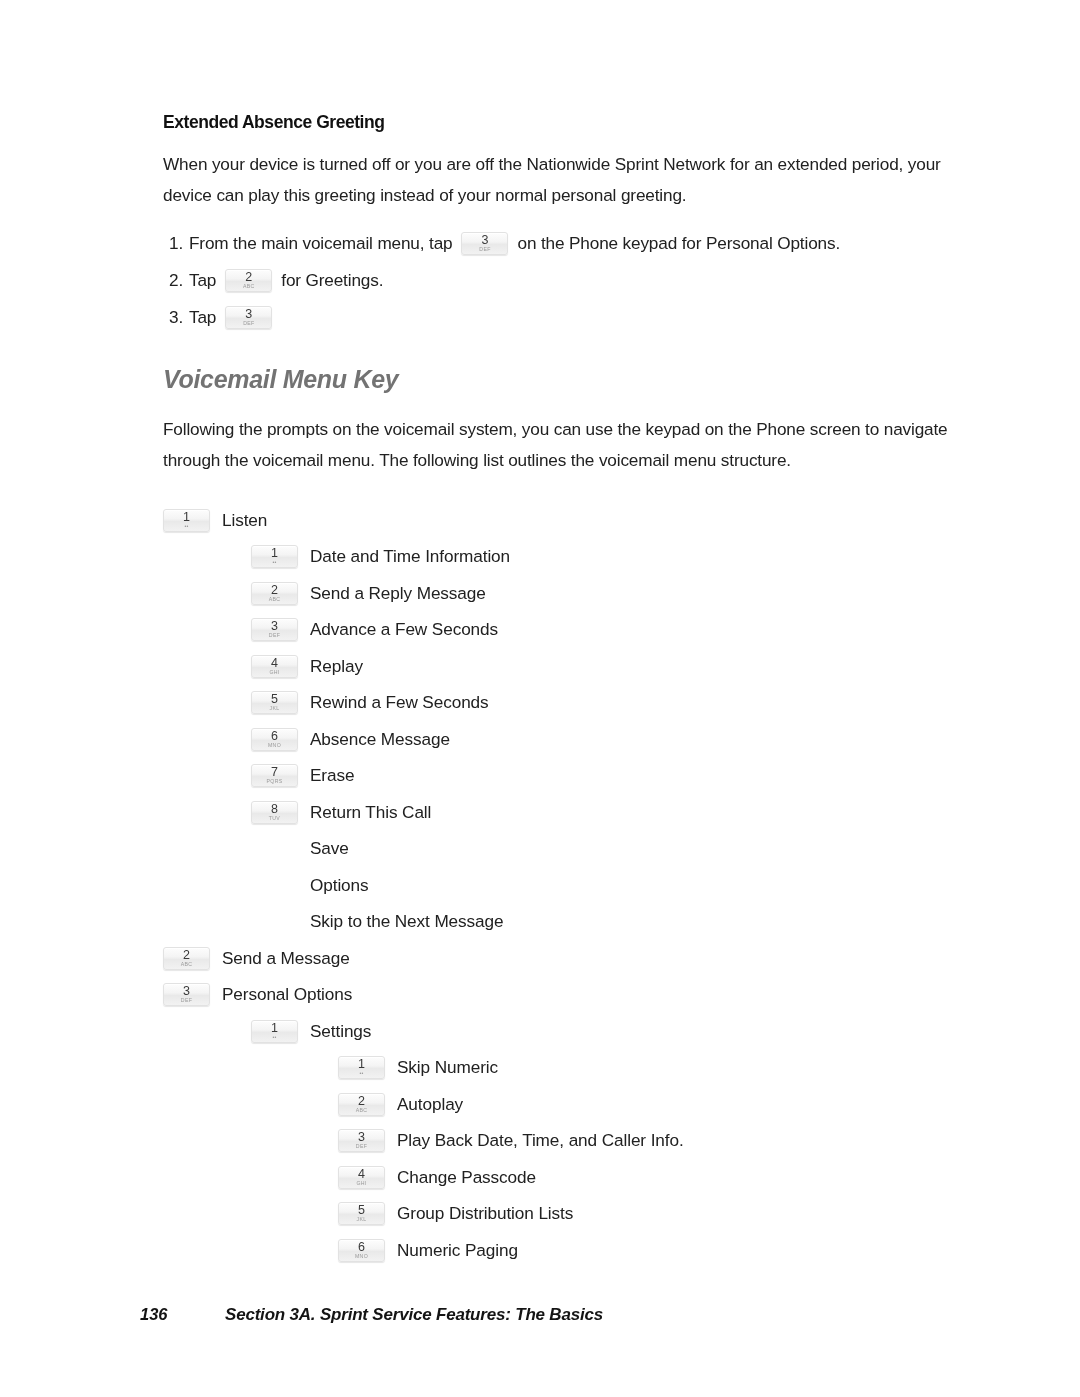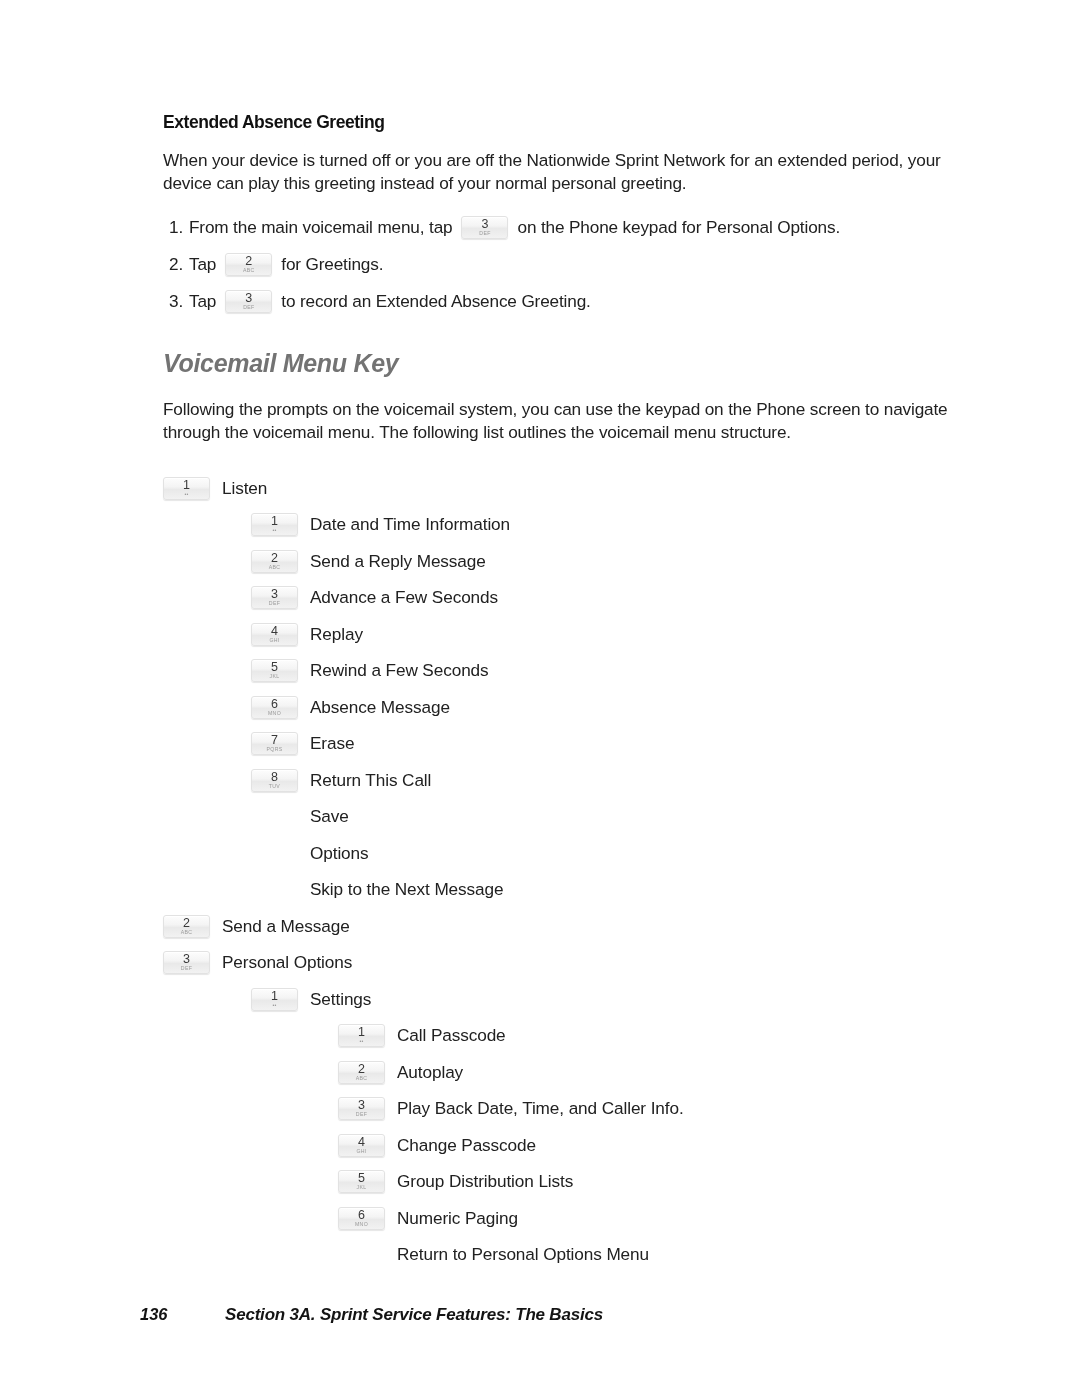--- a/index.html
+++ b/index.html
@@ -40,21 +40,21 @@
     font-weight: bold;
     letter-spacing: -0.45px;
     color: #111111;
     margin: 0 0 16px 0;
     line-height: 1.2;
   }
 
   
   .para {
     font-size: 17.2px;
-    line-height: 23px;
+    line-height: 31px;
     color: #212121;
     margin: 0 0 18px 0;
     letter-spacing: -0.15px;
   }
 
   
   .steps {
     margin: 0 0 0 0;
     padding: 0;
     list-style: none;
@@ -212,21 +212,20 @@
           </span>
           <span class="step-txt">for Greetings.</span>
         </li>
         <li class="step">
           <span class="step-num">3.</span>
           <span class="step-txt">Tap</span>
           <span class="key key-inline">
             <span class="kn">3</span>
             <span class="kl">DEF</span>
           </span>
-          <span class="step-txt">to record an Extended Absence Greeting.</span>
         </li>
       </ol>
 
     <h2 class="heading">Voicemail Menu Key</h2>
 
     <p class="para">Following the prompts on the voicemail system, you can use the keypad on the Phone screen to navigate through the voicemail menu. The following list outlines the voicemail menu structure.</p>
 
     <div class="tree" id="menu-tree">
         <div class="tree-row lvl-1">
           <span class="key">
@@ -319,21 +318,21 @@
             <span class="kn">1</span>
             <span class="kl">••</span>
           </span>
           <span class="label">Settings</span>
         </div>
         <div class="tree-row lvl-3">
           <span class="key">
             <span class="kn">1</span>
             <span class="kl">••</span>
           </span>
-          <span class="label">Call Passcode</span>
+          <span class="label">Skip Numeric</span>
         </div>
         <div class="tree-row lvl-3">
           <span class="key">
             <span class="kn">2</span>
             <span class="kl">ABC</span>
           </span>
           <span class="label">Autoplay</span>
         </div>
         <div class="tree-row lvl-3">
           <span class="key">
@@ -355,23 +354,20 @@
             <span class="kl">JKL</span>
           </span>
           <span class="label">Group Distribution Lists</span>
         </div>
         <div class="tree-row lvl-3">
           <span class="key">
             <span class="kn">6</span>
             <span class="kl">MNO</span>
           </span>
           <span class="label">Numeric Paging</span>
-        </div>
-        <div class="tree-row lvl-3 nokey">
-          <span class="label">Return to Personal Options Menu</span>
         </div>
       </div>
 
   </div>
 
   <div class="footer">
     <span class="footer-page">136</span>
     <span class="footer-title">Section 3A. Sprint Service Features: The Basics</span>
   </div>
 

